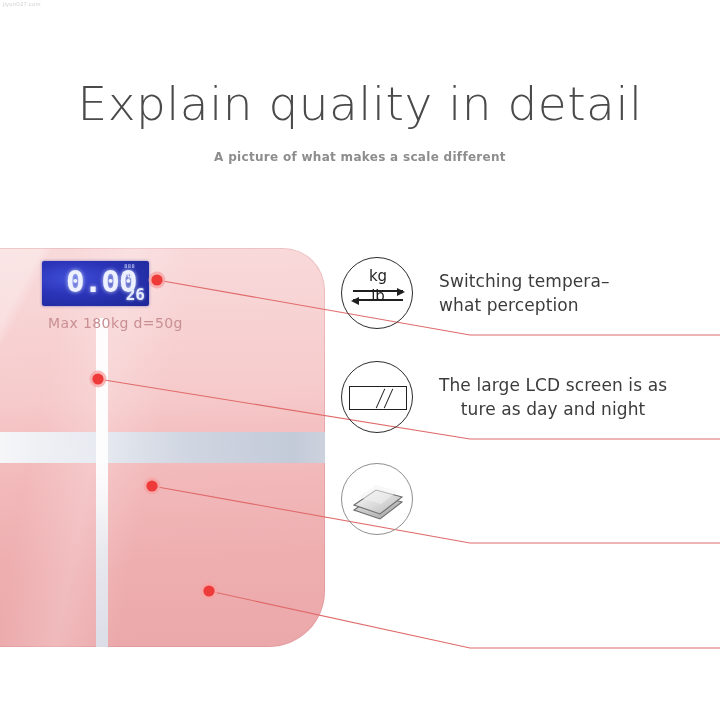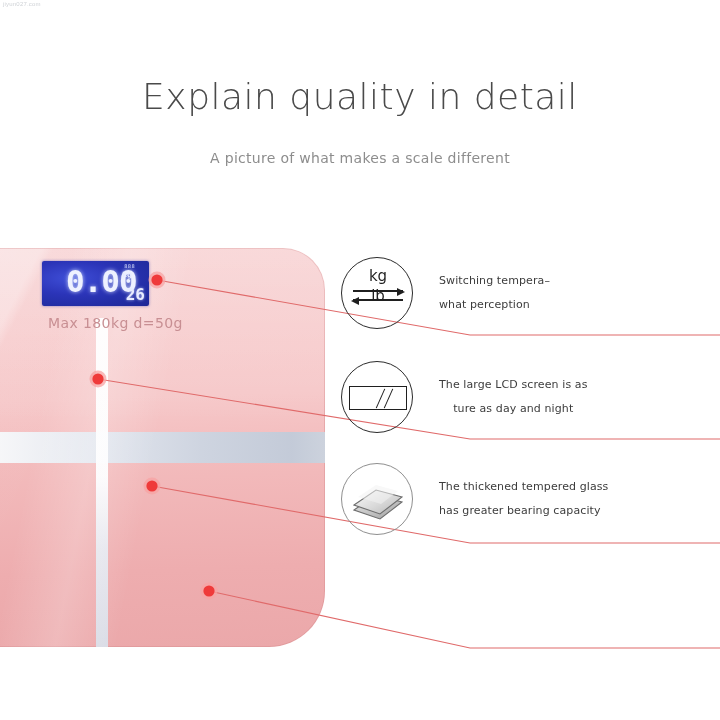--- a/index.html
+++ b/index.html
@@ -31,35 +31,35 @@
     user-select: none;
   }
 
   
   #title {
     position: absolute;
     left: 0;
     top: 76px;
     width: 720px;
     text-align: center;
-    font-size: 36px;
+    font-size: 47px;
     font-weight: 300;
     letter-spacing: 0.5px;
     color: #4a4a4a;
     font-family: "DejaVu Sans", sans-serif;
     white-space: nowrap;
   }
   #subtitle {
     position: absolute;
     left: 0;
     top: 150px;
     width: 720px;
     text-align: center;
-    font-size: 14px;
-    font-weight: 400;
+    font-size: 12px;
+    font-weight: 700;
     letter-spacing: 0.3px;
     color: #8d8d8d;
     font-family: "DejaVu Sans", sans-serif;
   }
 
   
   #scale {
     position: absolute;
     left: -90px;
     top: 248px;
@@ -226,21 +226,21 @@
     width: 72px;
     height: 72px;
     border-radius: 50%;
     border: 1.7px solid #2b2b2b;
     margin-right: 26px;
   }
   #feature-2 .feature-icon { border-color: #8f8f8f; border-width: 1.4px; }
   #feature-3 .feature-icon { border-color: #1f1f1f; }
 
   .feature-text {
-    font-size: 11px;
+    font-size: 17px;
     line-height: 24px;
     color: #3c3c3c;
     font-family: "DejaVu Sans", sans-serif;
     letter-spacing: 0.1px;
   }
   .feature-text span { display: block; white-space: nowrap; }
 
   
   .ic-kg, .ic-lb {
     position: absolute;
@@ -385,20 +385,16 @@
             <stop offset="0%" stop-color="#eaeaea"></stop>
             <stop offset="55%" stop-color="#c2c2c2"></stop>
             <stop offset="100%" stop-color="#9b9b9b"></stop>
           </linearGradient>
         </defs>
         <path d="M12 46 L34 31 L60 38 L38 55 Z" fill="url(#gl2)" stroke="#6e6e6e" stroke-width="1.1"></path>
         <path d="M12 41 L34 26 L60 33 L38 50 Z" fill="url(#gl1)" stroke="#6e6e6e" stroke-width="1.1"></path>
         <path d="M16 33 L34 21 L56 27 L39 40 Z" fill="#f2f2f2" opacity="0.55"></path>
       </svg>
     </div>
-    <div class="feature-text">
-      <span>The thickened tempered glass</span>
-      <span>has greater bearing capacity</span>
-    </div>
   </div>
 
 
 </div>
 
 </body></html>

